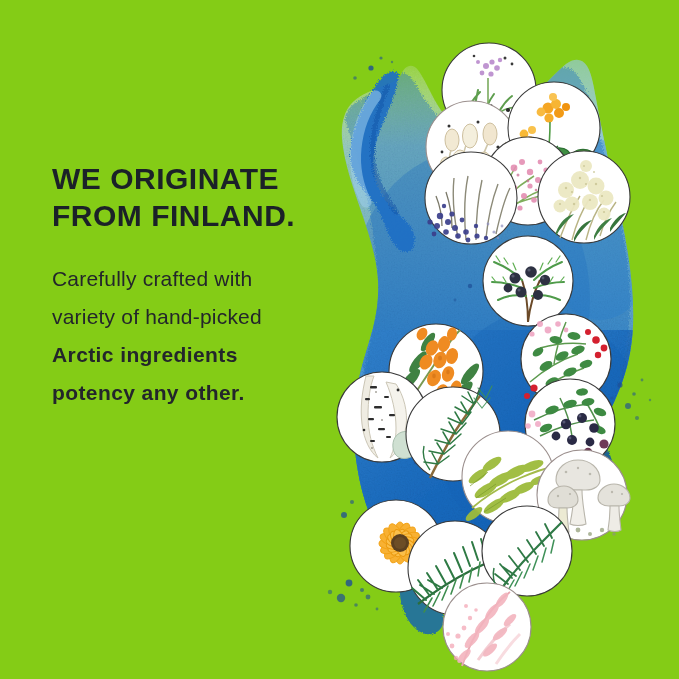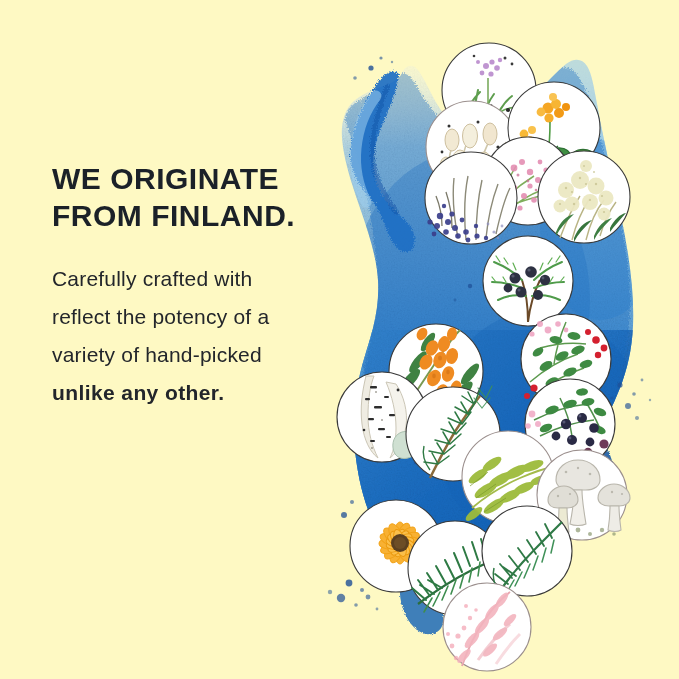--- a/index.html
+++ b/index.html
@@ -1,17 +1,17 @@
 <!DOCTYPE html>
 <html><head>
 <meta charset="utf-8">
 <style>
   html,body{margin:0;padding:0;background:#ffffff;}
   body{width:679px;height:679px;overflow:hidden;font-family:"Liberation Sans",sans-serif;}
-  #stage{position:relative;width:679px;height:679px;background:#fef9c3;overflow:hidden;}
+  #stage{position:relative;width:679px;height:679px;background:#84cc16;overflow:hidden;}
 
   
   #copy{position:absolute;left:52px;top:160px;width:300px;}
   #headline{
     font-family:"Liberation Sans",sans-serif;
     font-weight:bold;
     font-size:30px;
     line-height:37px;
     letter-spacing:0.5px;
     color:#1b2128;
@@ -703,19 +703,19 @@
     </g>
 
   </svg>
   </div>
 
   <div id="copy">
     <h1 id="headline">WE ORIGINATE
 FROM FINLAND.</h1>
     <div id="body-copy">
       <span class="ln">Carefully crafted with</span>
-      <span class="ln">reflect the potency of a</span>
       <span class="ln">variety of hand-picked</span>
-      <span class="ln strong">unlike any other.</span>
+      <span class="ln strong">Arctic ingredients</span>
+      <span class="ln strong">potency any other.</span>
     </div>
   </div>
 
 </div>
 
 </body></html>

